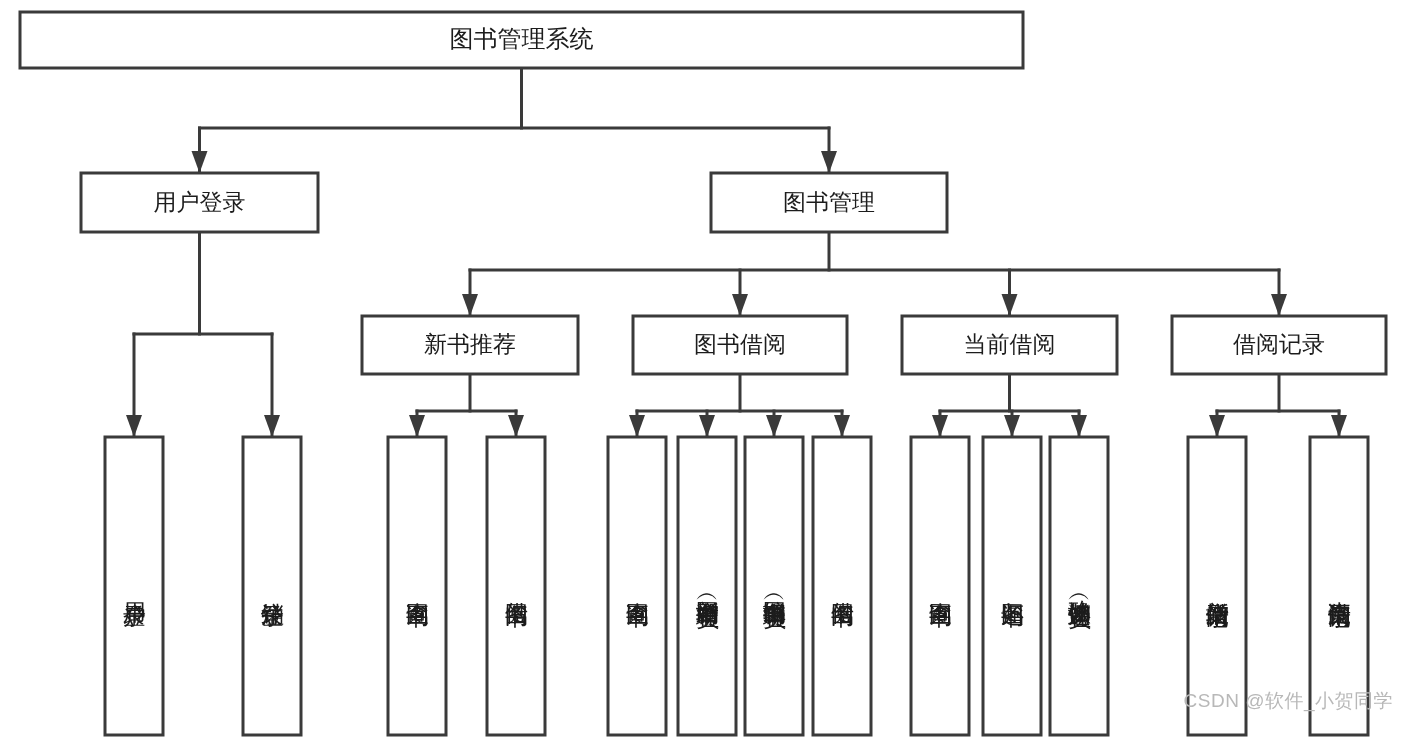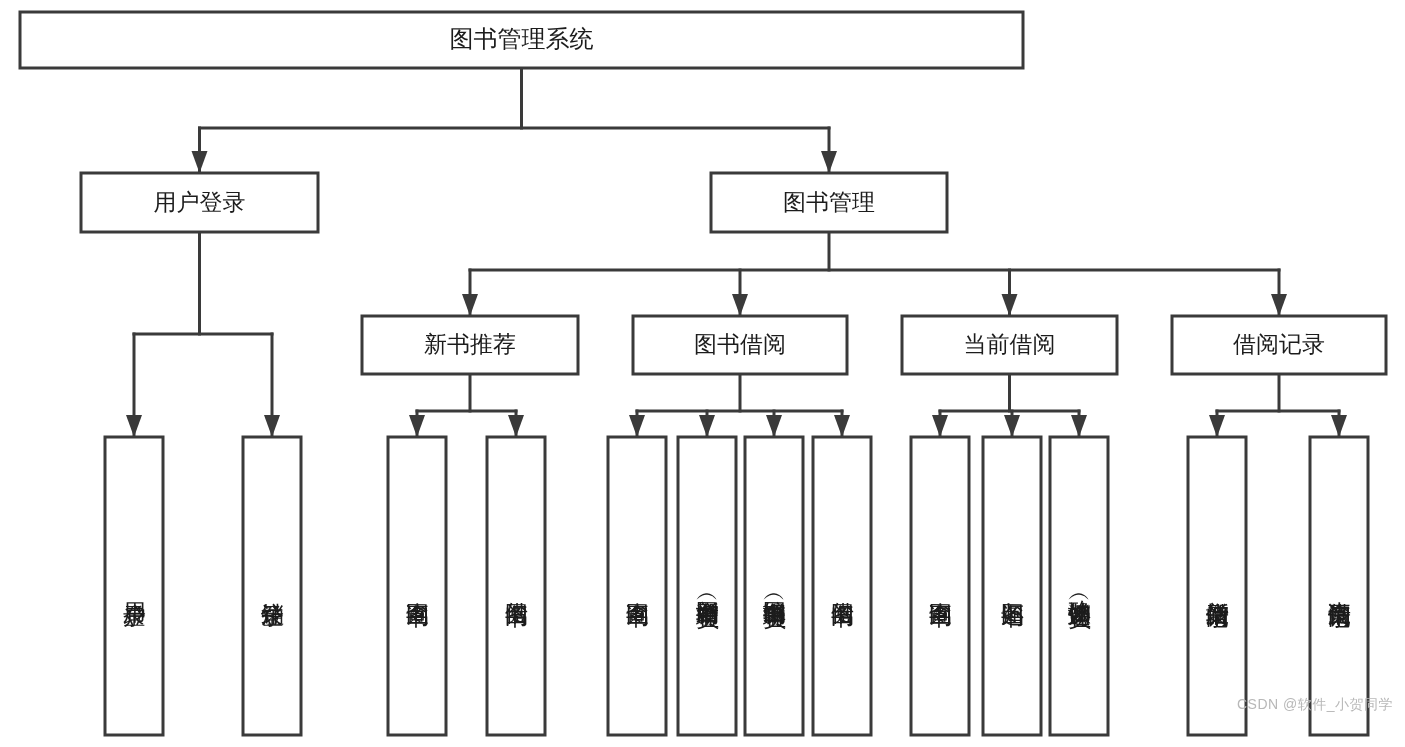--- a/index.html
+++ b/index.html
@@ -69,21 +69,21 @@
     align-items: center;
     justify-content: center;
     text-align: center;
     pointer-events: none;
   }
   .watermark {
     position: absolute;
     right: 12px;
     bottom: 6px;
     font-family: "Liberation Sans", "DejaVu Sans", sans-serif;
-    font-size: 14px;
+    font-size: 19px;
     color: #b8b8b8;
     letter-spacing: 0.5px;
     white-space: nowrap;
     text-align: right;
   }
 </style>
 </head>
 <body>
 
 <div id="diagram-root">

